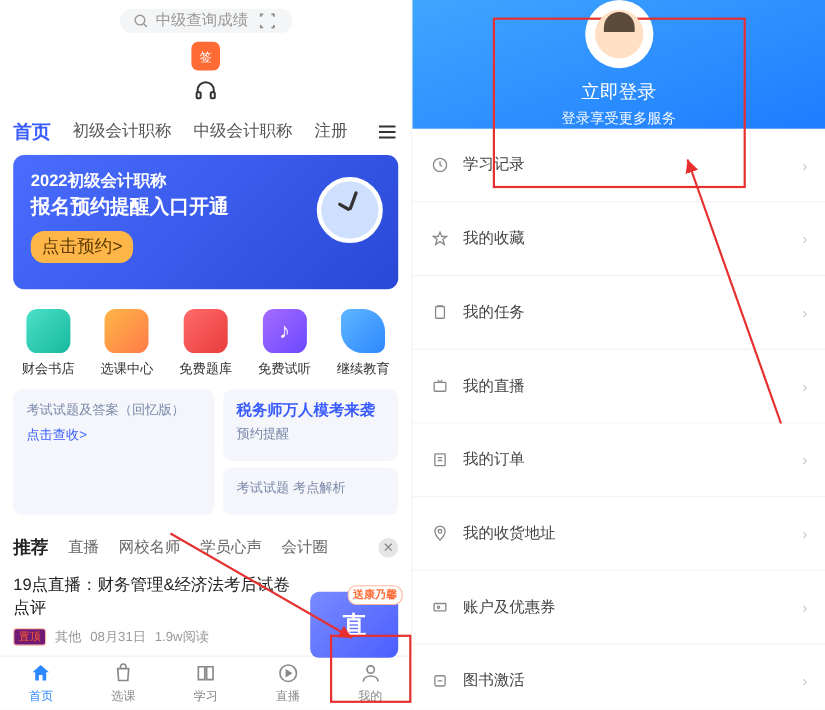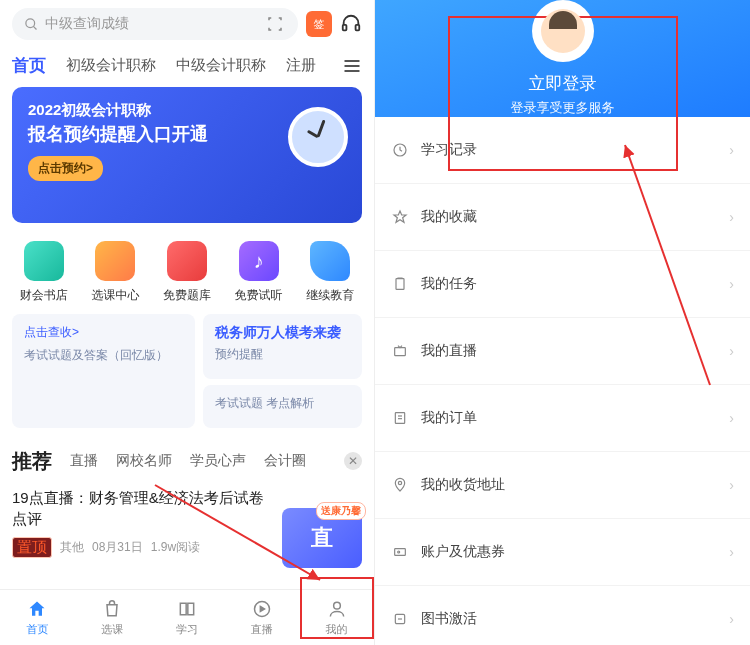--- a/index.html
+++ b/index.html
@@ -1,33 +1,33 @@
 <!DOCTYPE html>
 <html><head>
 <meta charset="utf-8">
 <style>
 * { margin: 0; padding: 0; box-sizing: border-box; font-family: -apple-system, "PingFang SC", "Microsoft YaHei", sans-serif; }
 body { width: 750px; height: 645px; display: flex; background: #f5f5f5; overflow: hidden; }
 .screen { width: 375px; height: 645px; background: #fff; position: relative; display: flex; flex-direction: column; }
 .screen-left { border-right: 1px solid #eee; }
 
 
-.search-bar { display: flex; align-items: center; padding: 8px 12px; gap: 8px; }
+.search-bar { display: flex; align-items: center; padding: 8px 12px; gap: 8px; flex-direction: column; }
 .search-box { flex: 1; background: #f3f5f7; border-radius: 18px; height: 32px; display: flex; align-items: center; padding: 0 12px; gap: 6px; color: #999; font-size: 14px; }
 .scan-icon, .headset-icon { width: 22px; height: 22px; display: flex; align-items: center; justify-content: center; }
 .calendar-badge { width: 26px; height: 26px; background: #ff6b35; border-radius: 6px; display: flex; align-items: center; justify-content: center; color: #fff; font-size: 11px; }
 
 .top-tabs { display: flex; align-items: center; padding: 6px 12px 10px; gap: 20px; font-size: 15px; color: #555; }
 .top-tabs .active { color: #3a5cff; font-weight: 600; font-size: 17px; }
 .menu-icon { margin-left: auto; }
 
 .banner { margin: 0 12px 12px; height: 136px; background: linear-gradient(135deg, #4a6dff, #2948d6); border-radius: 10px; position: relative; padding: 14px 16px; color: #fff; overflow: hidden; }
 .banner-title1 { font-size: 15px; font-weight: 600; }
 .banner-title2 { font-size: 18px; font-weight: 700; margin-top: 2px; }
-.banner-btn { display: inline-block; margin-top: 10px; background: #ffb648; color: #5c3a00; font-size: 12px; padding: 4px 10px; border-radius: 12px; font-weight: 700; }
+.banner-btn { display: inline-block; margin-top: 10px; background: #ffb648; color: #5c3a00; font-size: 16px; padding: 4px 10px; border-radius: 12px; font-weight: 400; }
 .clock { position: absolute; right: 14px; top: 20px; width: 60px; height: 60px; border-radius: 50%; background: #cfe0ff; border: 4px solid #fff; }
 .clock::before, .clock::after { content:""; position:absolute; left:50%; top:50%; background:#333; border-radius:2px; transform-origin: bottom center; }
 .clock::before { width:3px; height:18px; transform: translate(-50%,-100%) rotate(20deg); }
 .clock::after { width:3px; height:12px; transform: translate(-50%,-100%) rotate(-60deg); }
 
 .quick-grid { display: flex; justify-content: space-around; padding: 6px 8px 10px; }
 .quick-item { display: flex; flex-direction: column; align-items: center; gap: 6px; font-size: 12px; color: #333; }
 .qicon { width: 40px; height: 40px; border-radius: 10px; }
 .qi-orange { background: linear-gradient(135deg,#ffb648,#ff7b48); }
 .qi-teal { background: linear-gradient(135deg,#4ae0c8,#18b89c); }
@@ -35,27 +35,27 @@
 .qi-purple { background: linear-gradient(135deg,#a56bff,#6b48ff); display:flex;align-items:center;justify-content:center;color:#fff;font-size:20px; }
 .qi-blue { background: linear-gradient(135deg,#5eb6ff,#2e88ff); border-radius: 8px 20px 8px 20px; }
 
 .cards-row { display: flex; gap: 8px; padding: 0 12px 12px; }
 .card { flex: 1; background: #f4f6fb; border-radius: 8px; padding: 10px 12px; font-size: 12px; color: #445; }
 .card-title { color: #3a5cff; font-weight: 600; font-size: 14px; margin-bottom: 4px; }
 .card-sub { color: #7a88a8; margin-bottom: 6px; line-height: 1.4; }
 .card2-stack { display: flex; flex-direction: column; gap: 6px; }
 
 .rec-tabs { display: flex; gap: 18px; padding: 8px 12px 4px; font-size: 14px; color: #666; align-items: center; }
-.rec-tabs .active { color: #222; font-weight: 700; font-size: 20px; }
+.rec-tabs .active { color: #222; font-weight: 700; font-size: 16px; }
 .close-x { margin-left: auto; width:18px; height:18px; border-radius:50%; background:#e5e5e5; color:#888; display:flex;align-items:center;justify-content:center;font-size:12px; }
 
 .article { padding: 8px 12px; }
 .article-title { font-size: 15px; color: #222; line-height: 1.4; }
 .article-meta { display: flex; align-items: center; gap: 8px; margin-top: 8px; font-size: 12px; color: #999; }
-.top-tag { background: #7f1d1d; color: #ff5a2b; border: 1px solid #ffc6b3; padding: 0 4px; border-radius: 3px; font-size: 15px; text-align: center; }
+.top-tag { background: #701a75; color: #ff5a2b; border: 1px solid #ffc6b3; padding: 0 4px; border-radius: 3px; font-size: 10px; text-align: center; }
 .article-thumb { position: absolute; right: 12px; width: 80px; height: 60px; background: linear-gradient(135deg,#7a8bff,#4a5eff); border-radius: 8px; margin-top: -50px; display:flex;align-items:center;justify-content:center;color:#fff;font-size:22px;font-weight:700; }
 .thumb-badge { position:absolute; top:-6px; right:-4px; background:#fff; border:1px solid #ffb6a0; color:#ff6b35; font-size:10px; padding:1px 4px; border-radius:8px; }
 
 
 .profile-header { height: 185px; background: linear-gradient(160deg,#3fa6ff,#1e7cff); display: flex; flex-direction: column; align-items: center; justify-content: center; color: #fff; position: relative; }
 .avatar { width: 62px; height: 62px; border-radius: 50%; background: #fff; display:flex;align-items:center;justify-content:center; overflow:hidden; }
 .avatar-face { width:44px; height:44px; border-radius:50%; background:#ffe0c4; position:relative; }
 .avatar-face::before { content:""; position:absolute; top:2px; left:8px; right:8px; height:18px; background:#5c4a3a; border-radius: 14px 14px 0 0; }
 .login-text { margin-top: 10px; font-size: 17px; }
 .login-sub { margin-top: 4px; font-size: 13px; opacity: 0.95; }
@@ -148,22 +148,22 @@
         <span>免费试听</span>
       </div>
     <div class="quick-item">
         <div class="qicon qi-blue"></div>
         <span>继续教育</span>
       </div>
   </div>
 
   <div class="cards-row">
     <div class="card">
+      <div class="card-sub">考试试题及答案（回忆版）</div>
       <div class="card-sub" style="color:#3a5cff">点击查收&gt;</div>
-      <div class="card-sub">考试试题及答案（回忆版）</div>
     </div>
     <div class="card2-stack" style="flex:1">
       <div class="card">
         <div class="card-title">税务师万人模考来袭</div>
         <div class="card-sub">预约提醒</div>
       </div>
       <div class="card">
         <div class="card-sub">考试试题 考点解析</div>
       </div>
     </div>

